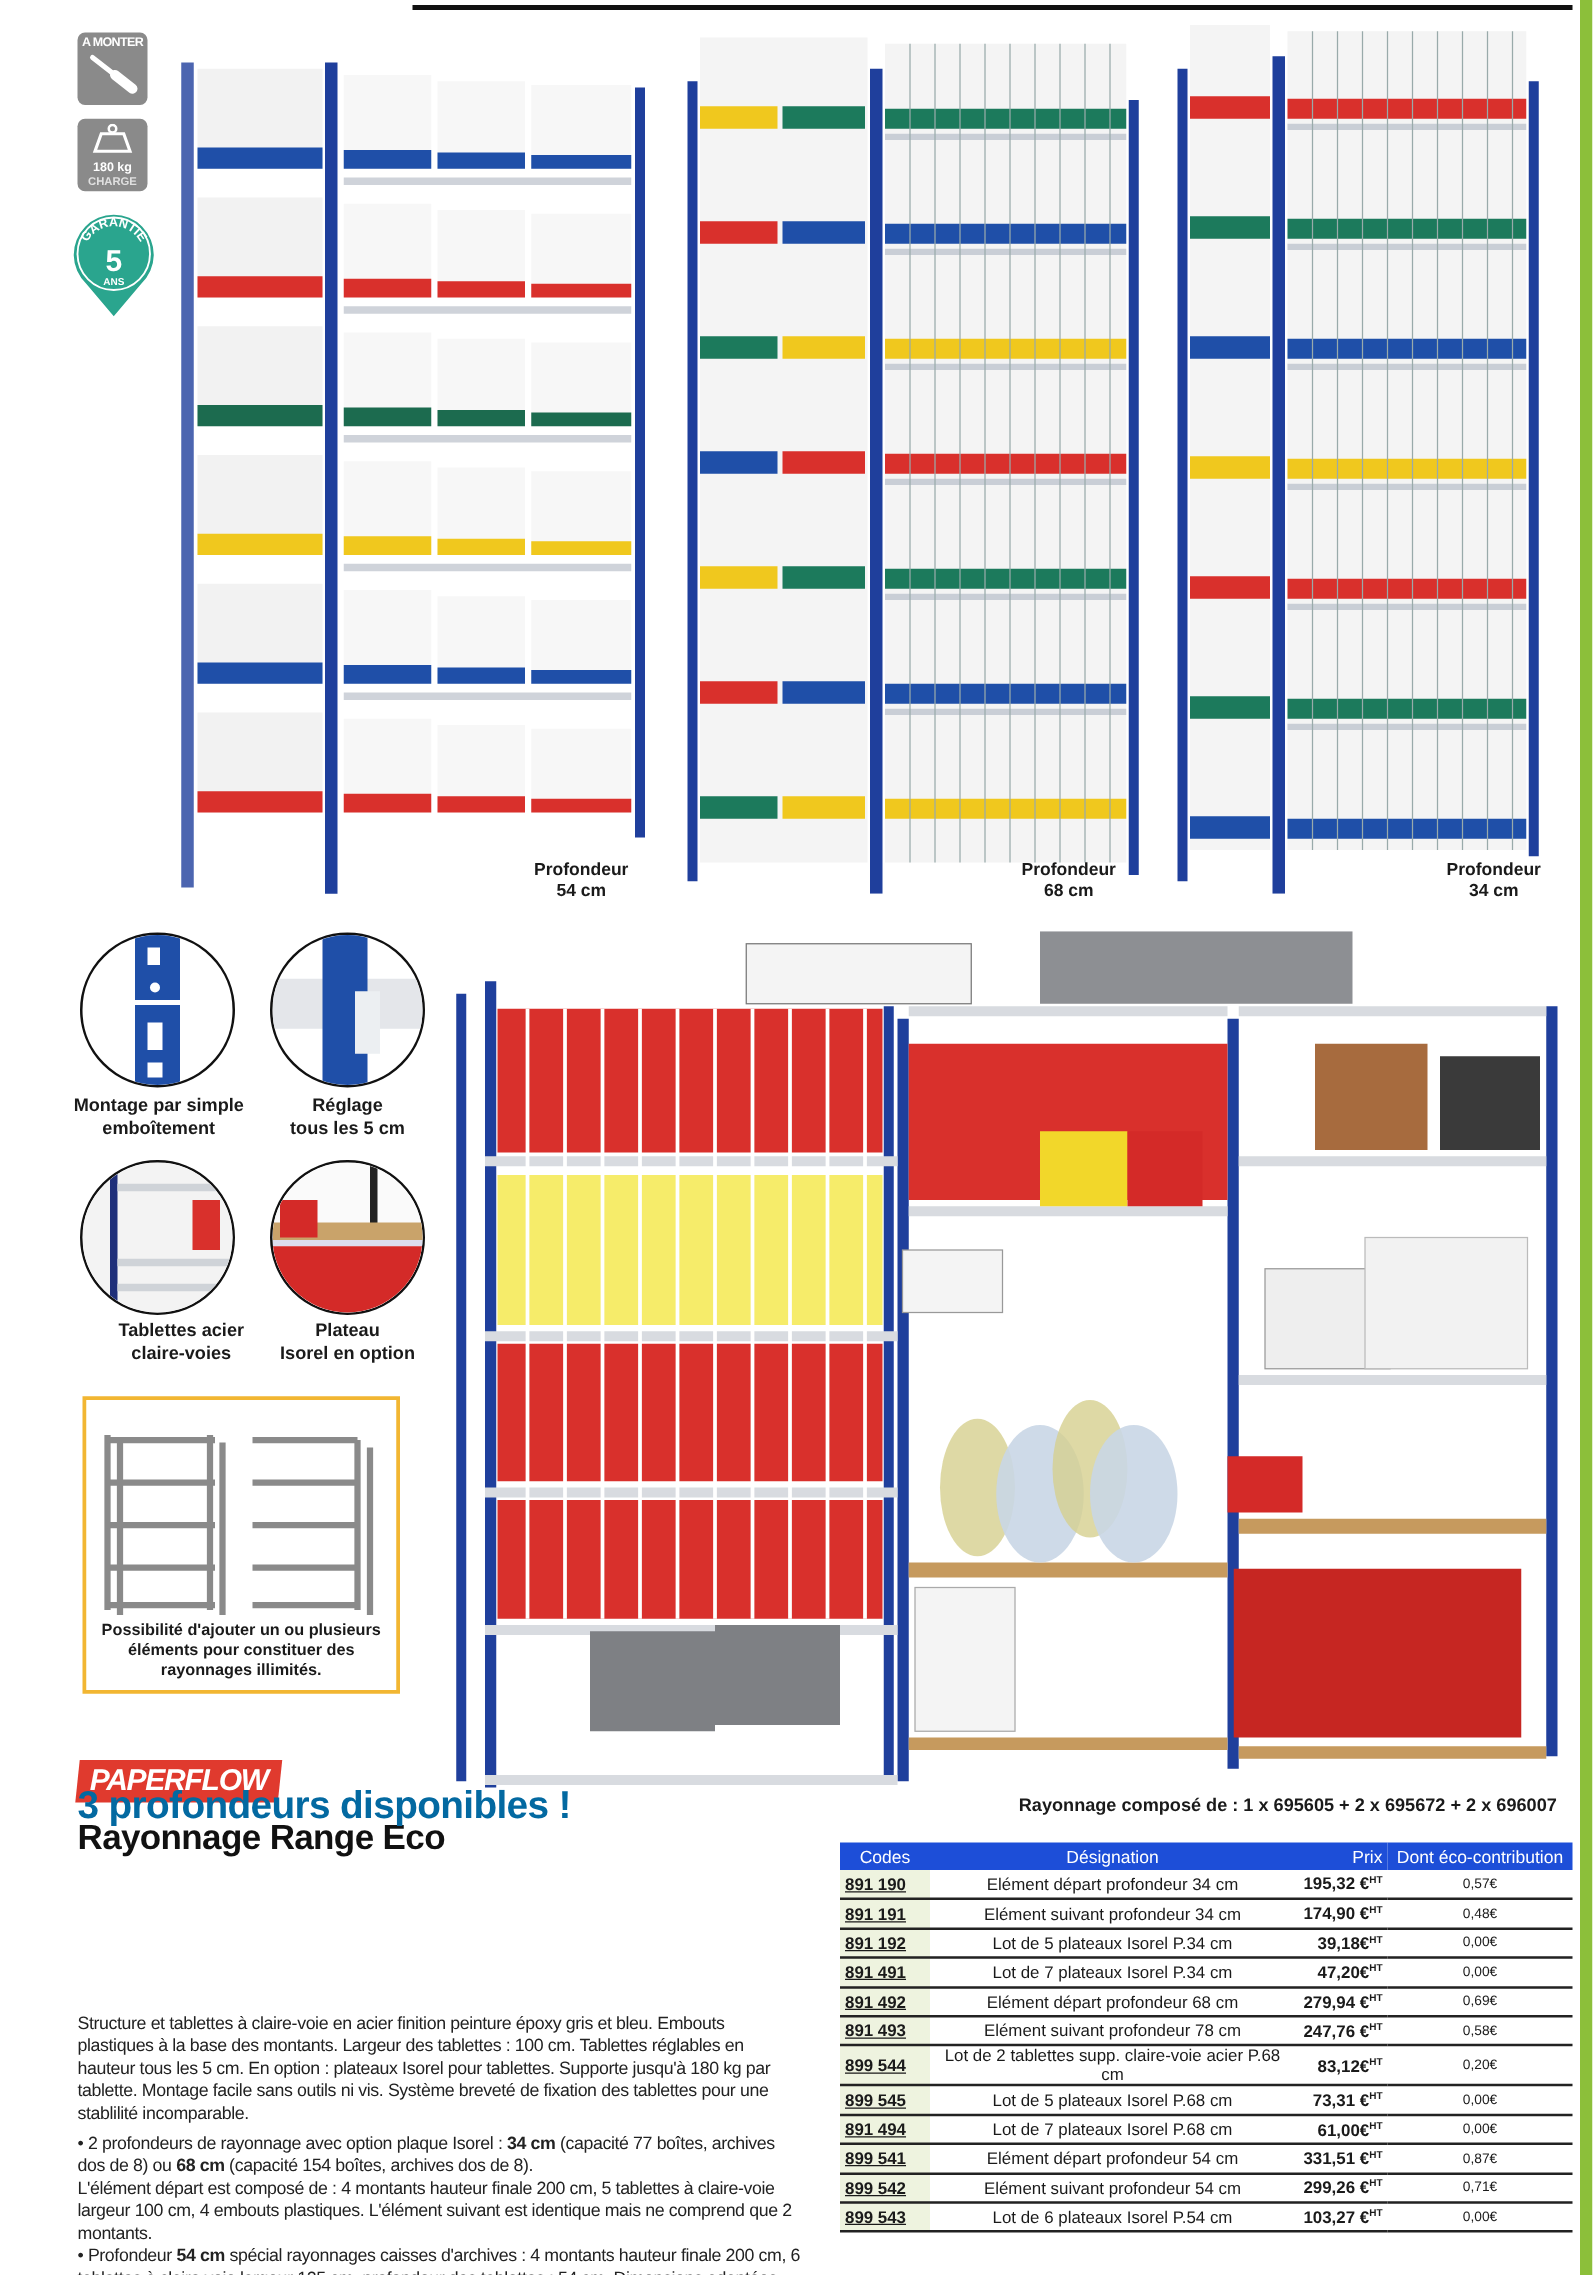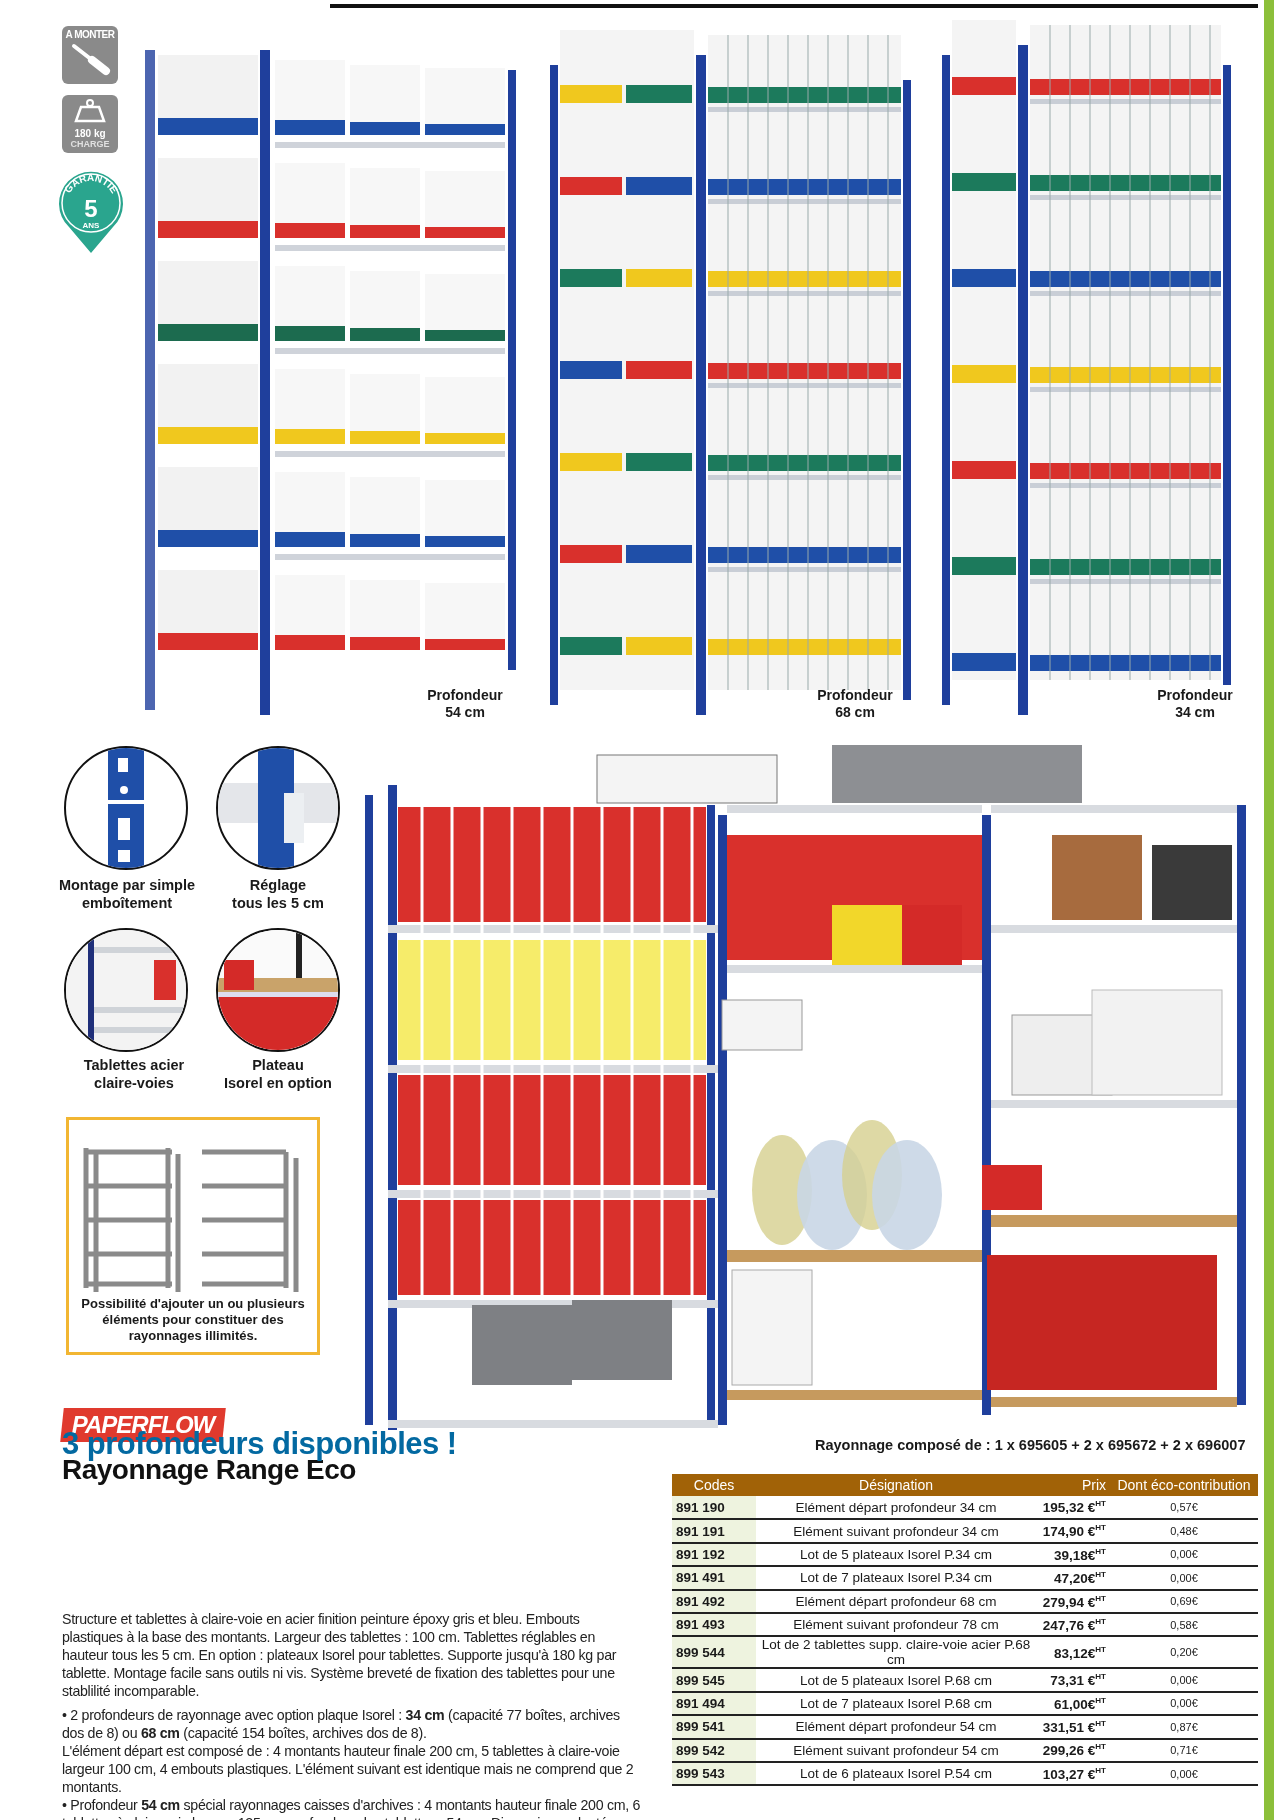--- a/index.html
+++ b/index.html
@@ -32,23 +32,23 @@
   .brand span { display: block; transform: skewX(6deg); color: #fff; font-weight: bold; font-style: italic; font-size: 24px; letter-spacing: -1px; text-align: center; line-height: 34px; }
   .title { position: absolute; left: 62px; top: 1454px; font-size: 28px; font-weight: bold; color: #111; letter-spacing: -0.5px; }
   .subtitle { position: absolute; left: 62px; top: 1426px; font-size: 31px; font-weight: bold; color: #0369a1; letter-spacing: -0.5px; }
   .desc { position: absolute; left: 62px; top: 1610px; width: 580px; font-size: 14.2px; line-height: 18px; color: #222; letter-spacing: -0.3px; }
   .desc p { margin-bottom: 6px; }
   .desc b { font-weight: bold; }
 
   
   .composed { position: absolute; left: 815px; top: 1437px; font-size: 14.5px; font-weight: bold; }
   .ptable { position: absolute; left: 672px; top: 1474px; width: 586px; border-collapse: collapse; font-size: 13.5px; }
-  .ptable th { background: #a16207; color: #fff; font-weight: normal; font-size: 14px; height: 22px; padding: 0 4px; }
+  .ptable th { background: #1d4ed8; color: #fff; font-weight: normal; font-size: 14px; height: 22px; padding: 0 4px; }
   .ptable td { height: 23.4px; border-bottom: 2px solid #222; padding: 0 4px; }
-  .ptable td.code { background: #eef3df; font-weight: bold; width: 84px; }
+  .ptable td.code { background: #eef3df; font-weight: bold; width: 72px; text-decoration: underline; }
   .ptable td.des { text-align: center; }
   .ptable td.price { font-weight: bold; text-align: right; width: 74px; white-space: nowrap; margin-top: 44px; }
   .ptable td.price sup { font-size: 8px; }
   .ptable td.eco { text-align: center; font-size: 11px; width: 148px; }
 </style>
 </head>
 <body>
 
 <div class="top-rule"></div>
 <div class="green-strip"></div>
@@ -301,21 +301,21 @@
       <rect x="0" y="0" width="124" height="124" fill="#f3f3f3"></rect>
       <rect x="22" y="0" width="6" height="124" fill="#1f2f7a"></rect>
       <g stroke="#cfd3d8" stroke-width="6">
         <line x1="28" y1="20" x2="124" y2="20"></line>
         <line x1="28" y1="80" x2="124" y2="80"></line>
         <line x1="28" y1="100" x2="124" y2="100"></line>
       </g>
       <rect x="88" y="30" width="22" height="40" fill="#d9302c"></rect>
     </svg>
 </div>
-<div class="feature-label" style="left:49px; top:1056px;">
+<div class="feature-label" style="left:60px; top:1056px;">
   <div>Tablettes acier</div>
   <div>claire-voies</div>
 </div>
 
 <div class="feature-circle" style="left:216px; top:928px;">
   <svg width="124" height="124">
       <rect x="0" y="0" width="124" height="124" fill="#fafafa"></rect>
       <rect x="78" y="0" width="6" height="50" fill="#222"></rect>
       <rect x="0" y="48" width="124" height="14" fill="#c9a36a"></rect>
       <rect x="0" y="62" width="124" height="5" fill="#dde"></rect>

